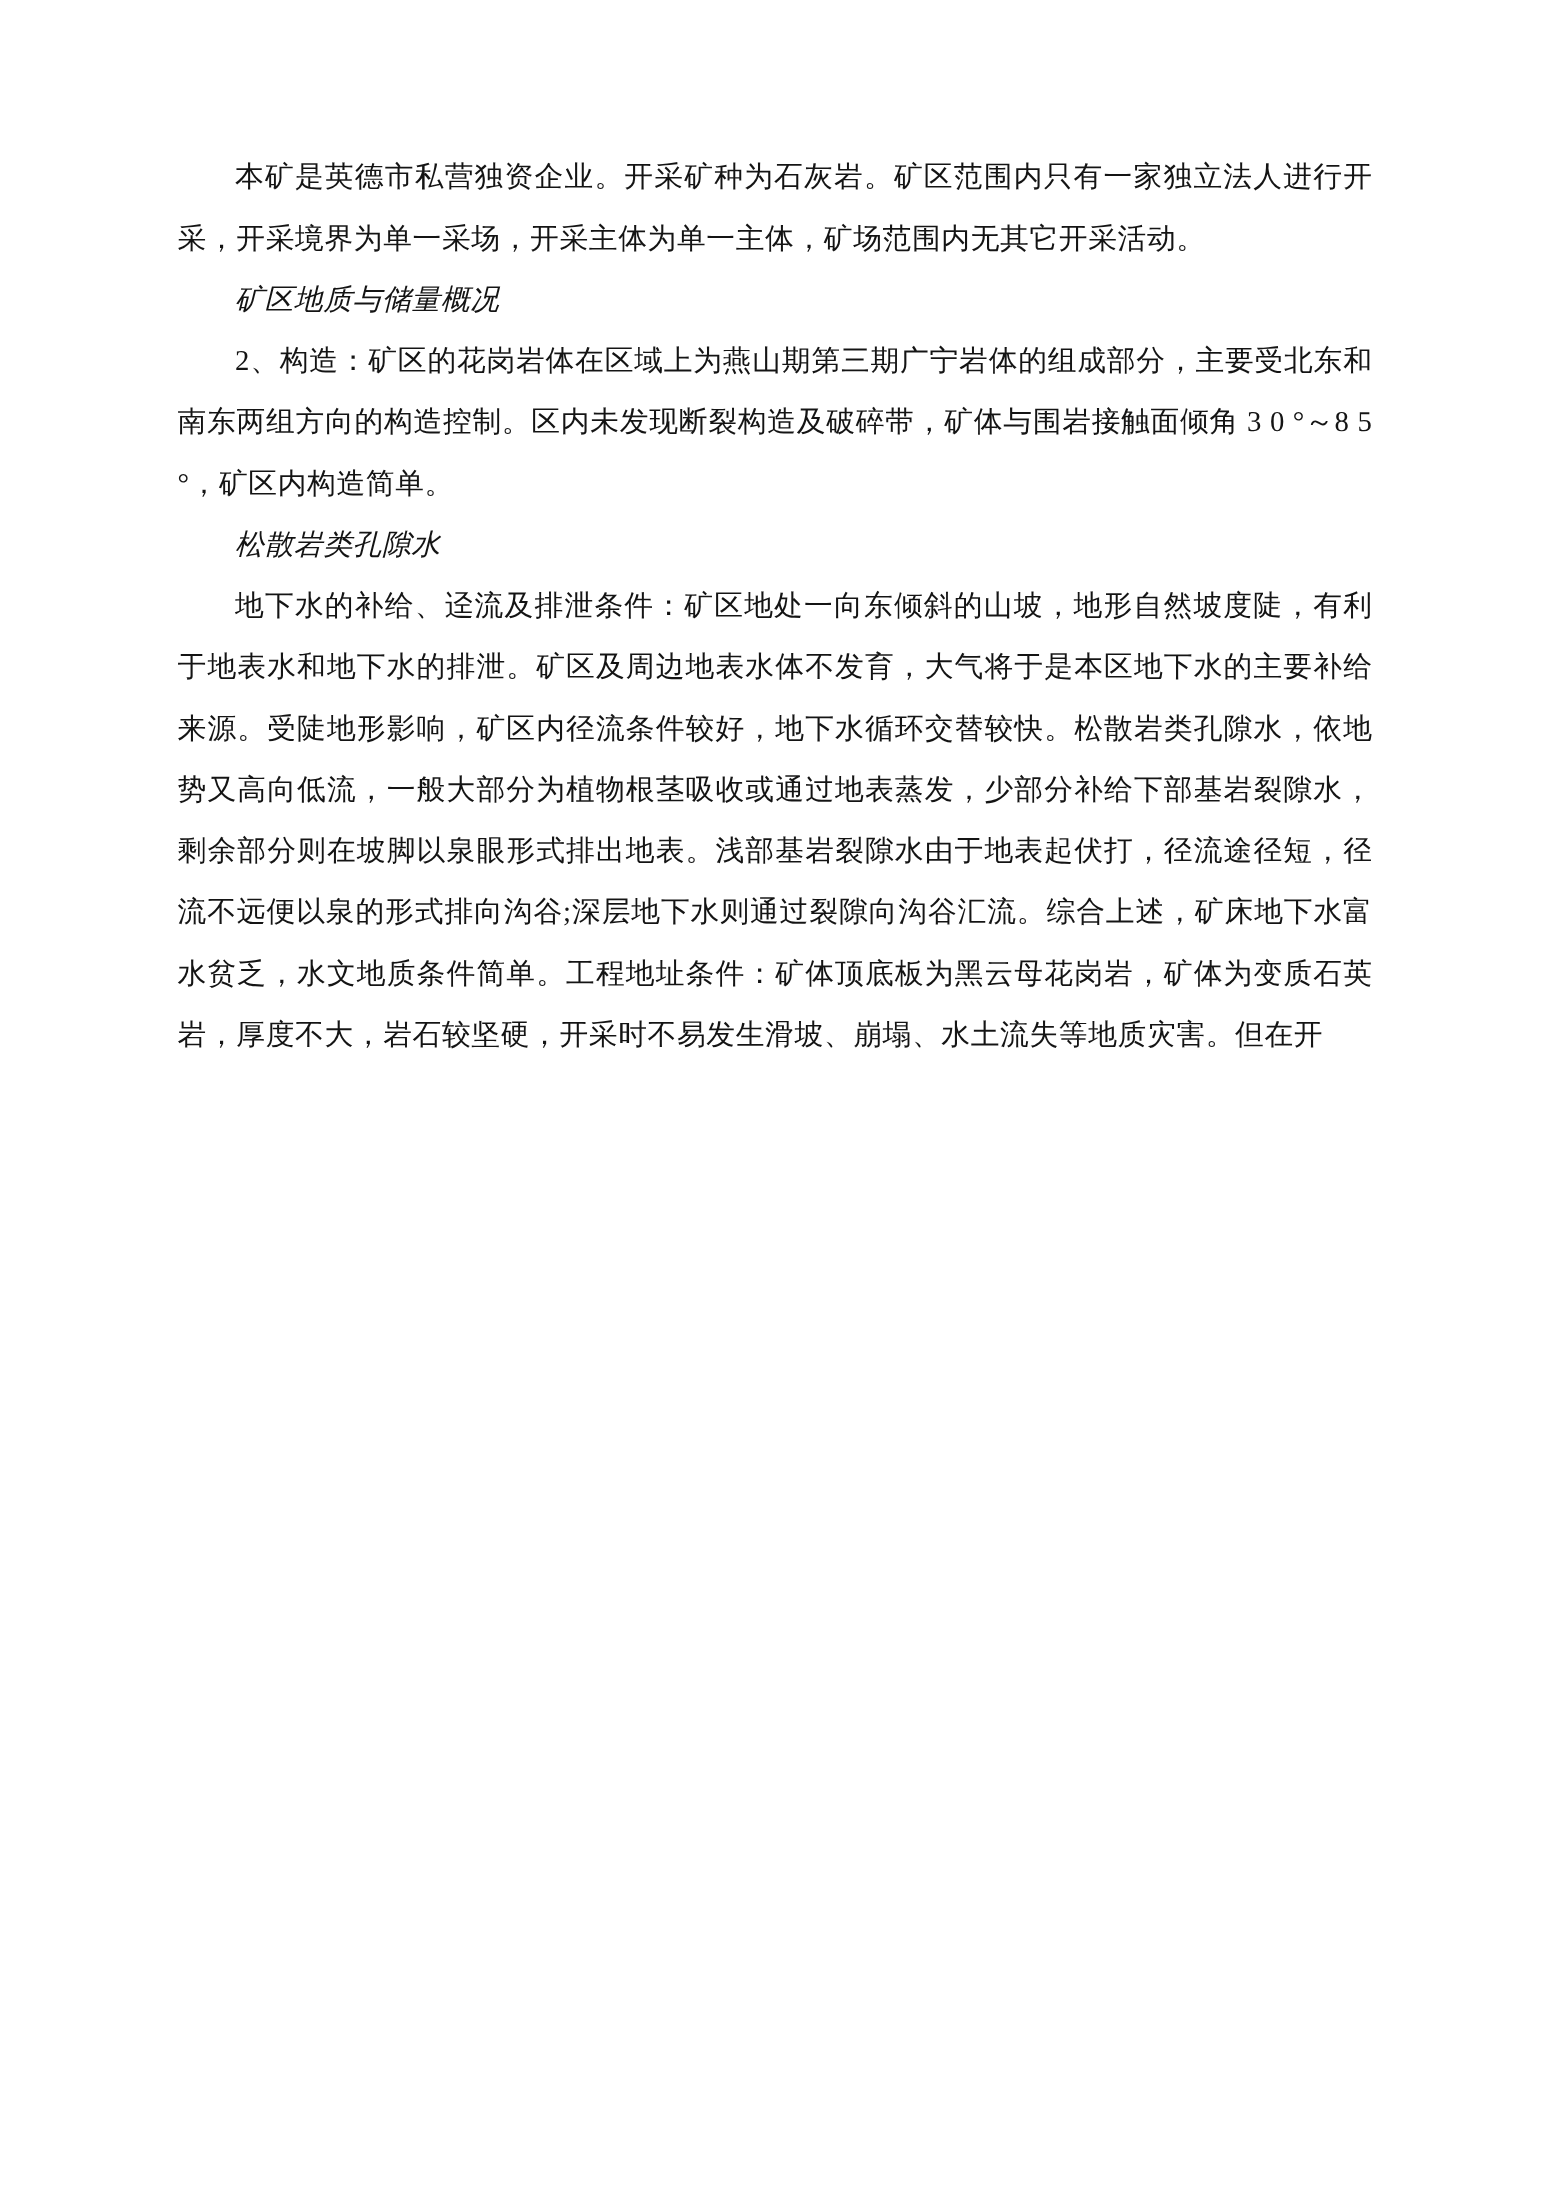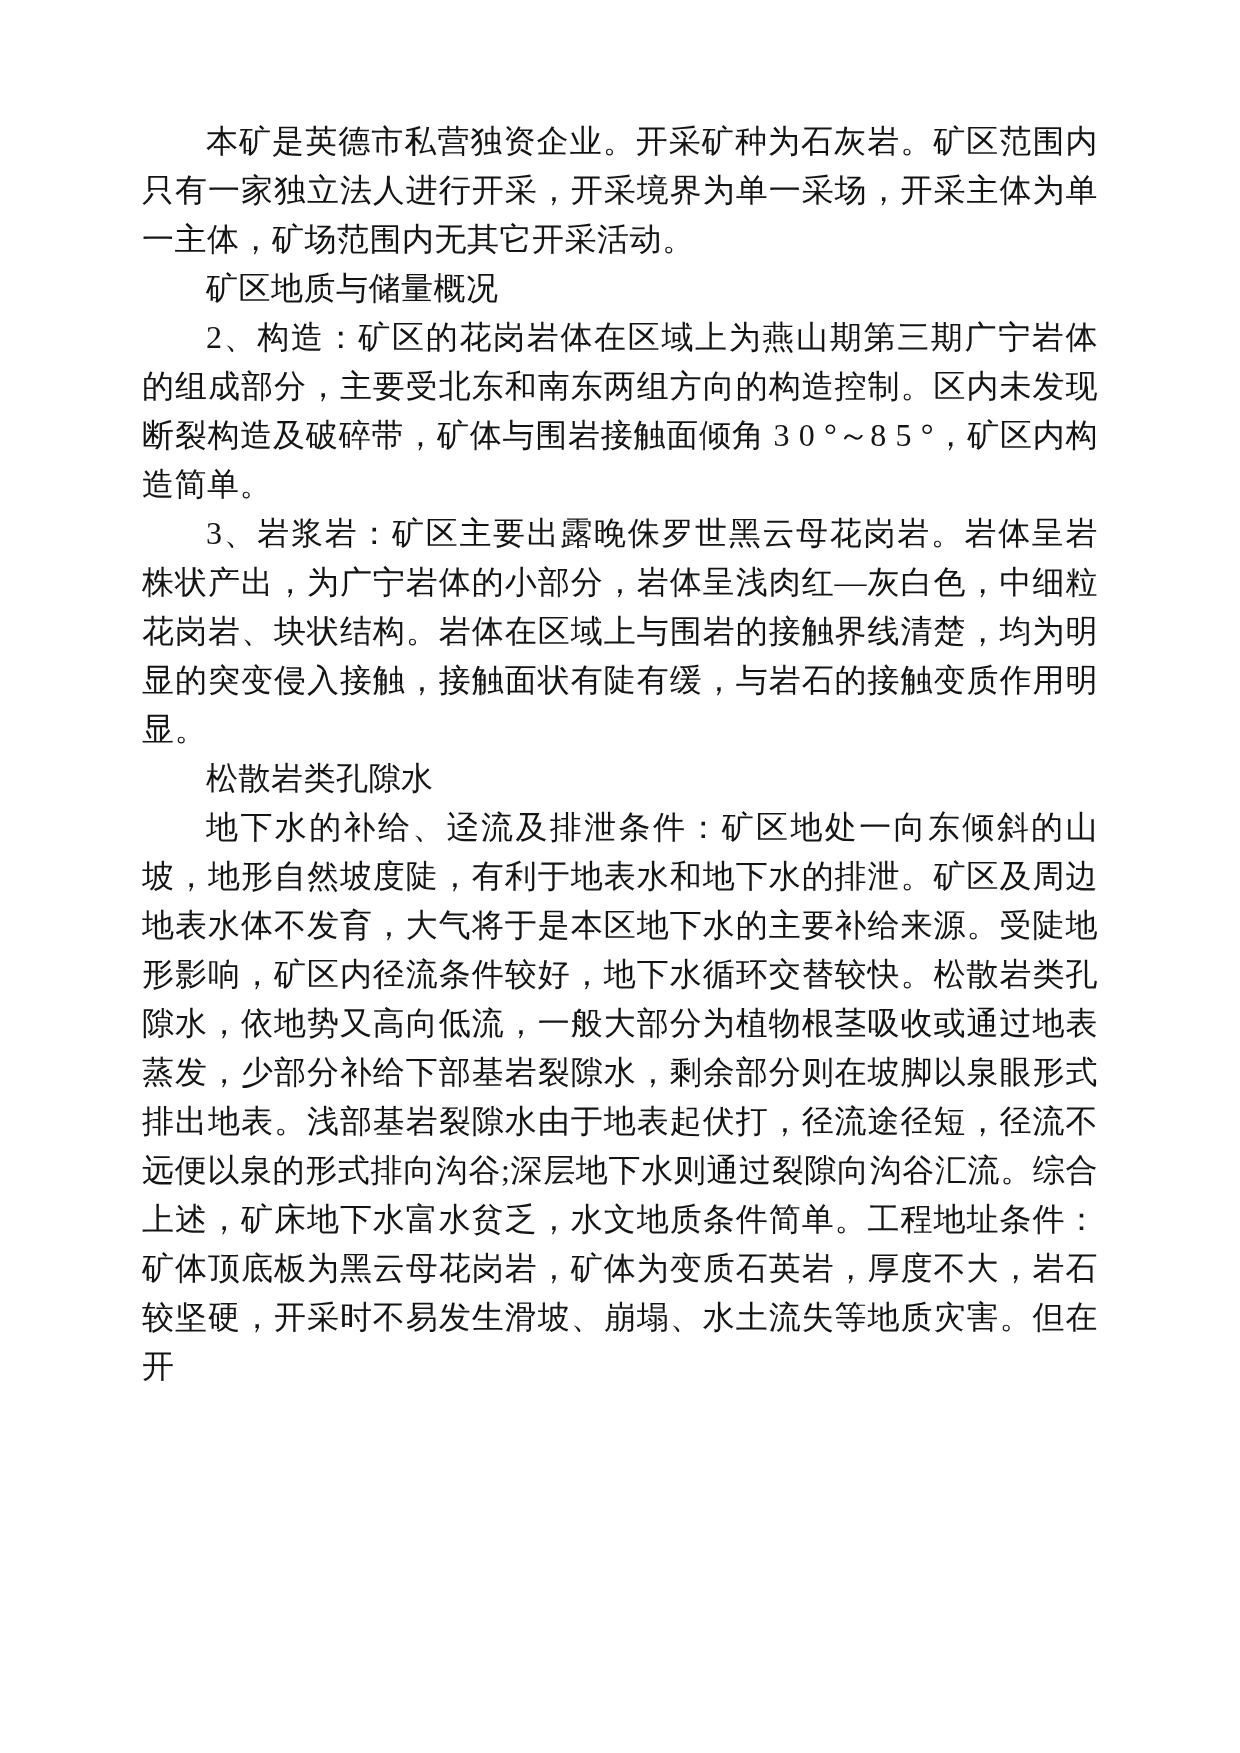--- a/index.html
+++ b/index.html
@@ -17,45 +17,45 @@
     box-sizing: border-box;
     width: 1240px;
     height: 1753px;
     padding: 117px 142px 0 142px;
     background: #ffffff;
     color: #141414;
     overflow: hidden;
   }
   .doc p {
     margin: 0;
-    font-size: 32px;
+    font-size: 23px;
     line-height: 49px;
     text-align: justify;
     text-indent: 2em;
     letter-spacing: 0.5px;
     word-break: break-all;
   }
   .doc p.heading {
     text-align: left;
+    font-style: italic;
   }
 </style>
 </head>
 <body>
 
 <div class="page">
   <div class="doc">
 
       <p>本矿是英德市私营独资企业。开采矿种为石灰岩。矿区范围内只有一家独立法人进行开采，开采境界为单一采场，开采主体为单一主体，矿场范围内无其它开采活动。</p>
 
       <p class="heading">矿区地质与储量概况</p>
 
 
       <p>2、构造：矿区的花岗岩体在区域上为燕山期第三期广宁岩体的组成部分，主要受北东和南东两组方向的构造控制。区内未发现断裂构造及破碎带，矿体与围岩接触面倾角 3 0 °～8 5 °，矿区内构造简单。</p>
 
-      <p>3、岩浆岩：矿区主要出露晚侏罗世黑云母花岗岩。岩体呈岩株状产出，为广宁岩体的小部分，岩体呈浅肉红—灰白色，中细粒花岗岩、块状结构。岩体在区域上与围岩的接触界线清楚，均为明显的突变侵入接触，接触面状有陡有缓，与岩石的接触变质作用明显。</p>
 
 
       <p class="heading">松散岩类孔隙水</p>
 
 
       <p>地下水的补给、迳流及排泄条件：矿区地处一向东倾斜的山坡，地形自然坡度陡，有利于地表水和地下水的排泄。矿区及周边地表水体不发育，大气将于是本区地下水的主要补给来源。受陡地形影响，矿区内径流条件较好，地下水循环交替较快。松散岩类孔隙水，依地势又高向低流，一般大部分为植物根茎吸收或通过地表蒸发，少部分补给下部基岩裂隙水，剩余部分则在坡脚以泉眼形式排出地表。浅部基岩裂隙水由于地表起伏打，径流途径短，径流不远便以泉的形式排向沟谷;深层地下水则通过裂隙向沟谷汇流。综合上述，矿床地下水富水贫乏，水文地质条件简单。工程地址条件：矿体顶底板为黑云母花岗岩，矿体为变质石英岩，厚度不大，岩石较坚硬，开采时不易发生滑坡、崩塌、水土流失等地质灾害。但在开</p>
     </div>
 </div>
 
 </body></html>

